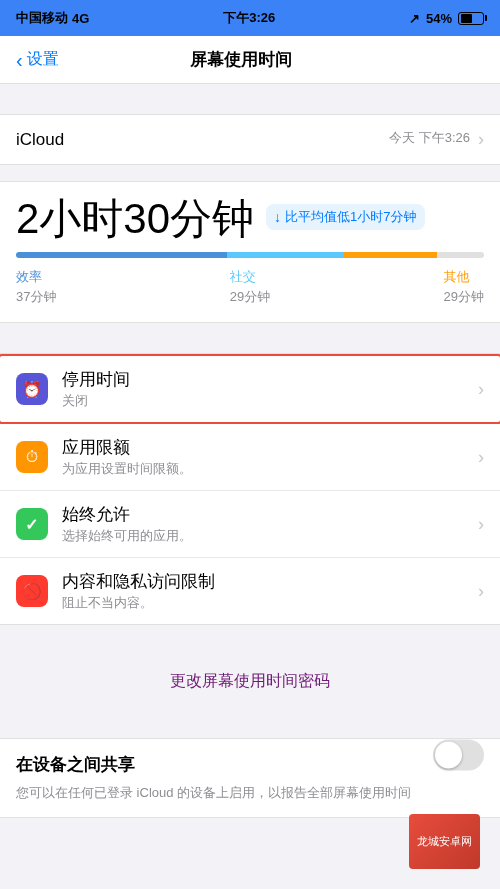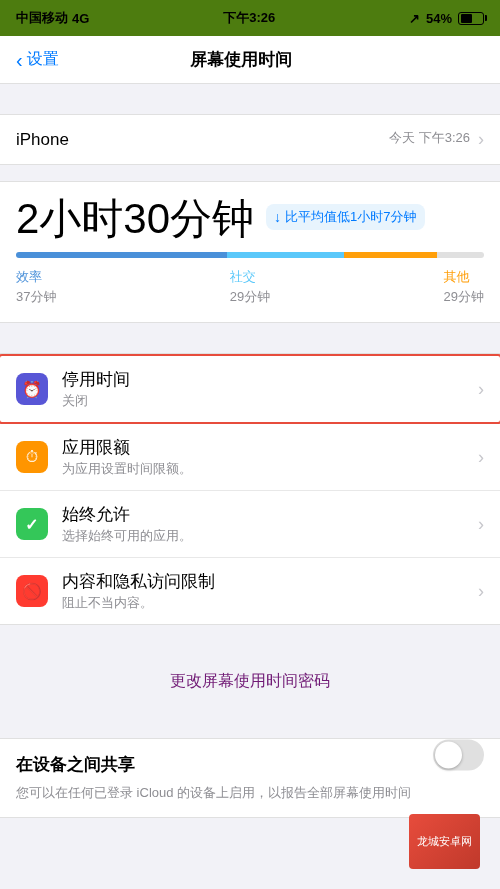--- a/index.html
+++ b/index.html
@@ -7,21 +7,21 @@
       width: 500px;
       min-height: 889px;
       font-family: -apple-system, "PingFang SC", "Helvetica Neue", sans-serif;
       background: #f2f2f7;
       color: #000;
       overflow-x: hidden;
     }
 
     
     .status-bar {
-      background: #4d7c0f;
+      background: #3b82f6;
       display: flex;
       justify-content: space-between;
       align-items: center;
       padding: 6px 16px;
       font-size: 13px;
       font-weight: 600;
       height: 36px;
     }
     .status-left { display: flex; align-items: center; gap: 4px; }
     .status-right { display: flex; align-items: center; gap: 6px; }
@@ -238,21 +238,21 @@
   <div class="nav-back">
     <span class="nav-back-chevron">‹</span>
     <span>设置</span>
   </div>
   <div class="nav-title">屏幕使用时间</div>
   <div class="nav-right"></div>
 </div>
 
 <div class="section-gap"></div>
 <div class="iphone-row">
-  <span class="iphone-row-left">iPhone</span>
+  <span class="iphone-row-left">iCloud</span>
   <div style="display:flex;align-items:flex-start;gap:8px;">
     <span class="iphone-today">今天 下午3:26</span>
     <span class="chevron-right">›</span>
   </div>
 </div>
 
 <div class="section-gap-sm"></div>
 <div class="usage-section">
   <div class="usage-header">
     <div class="usage-time">2小时30分钟</div>

